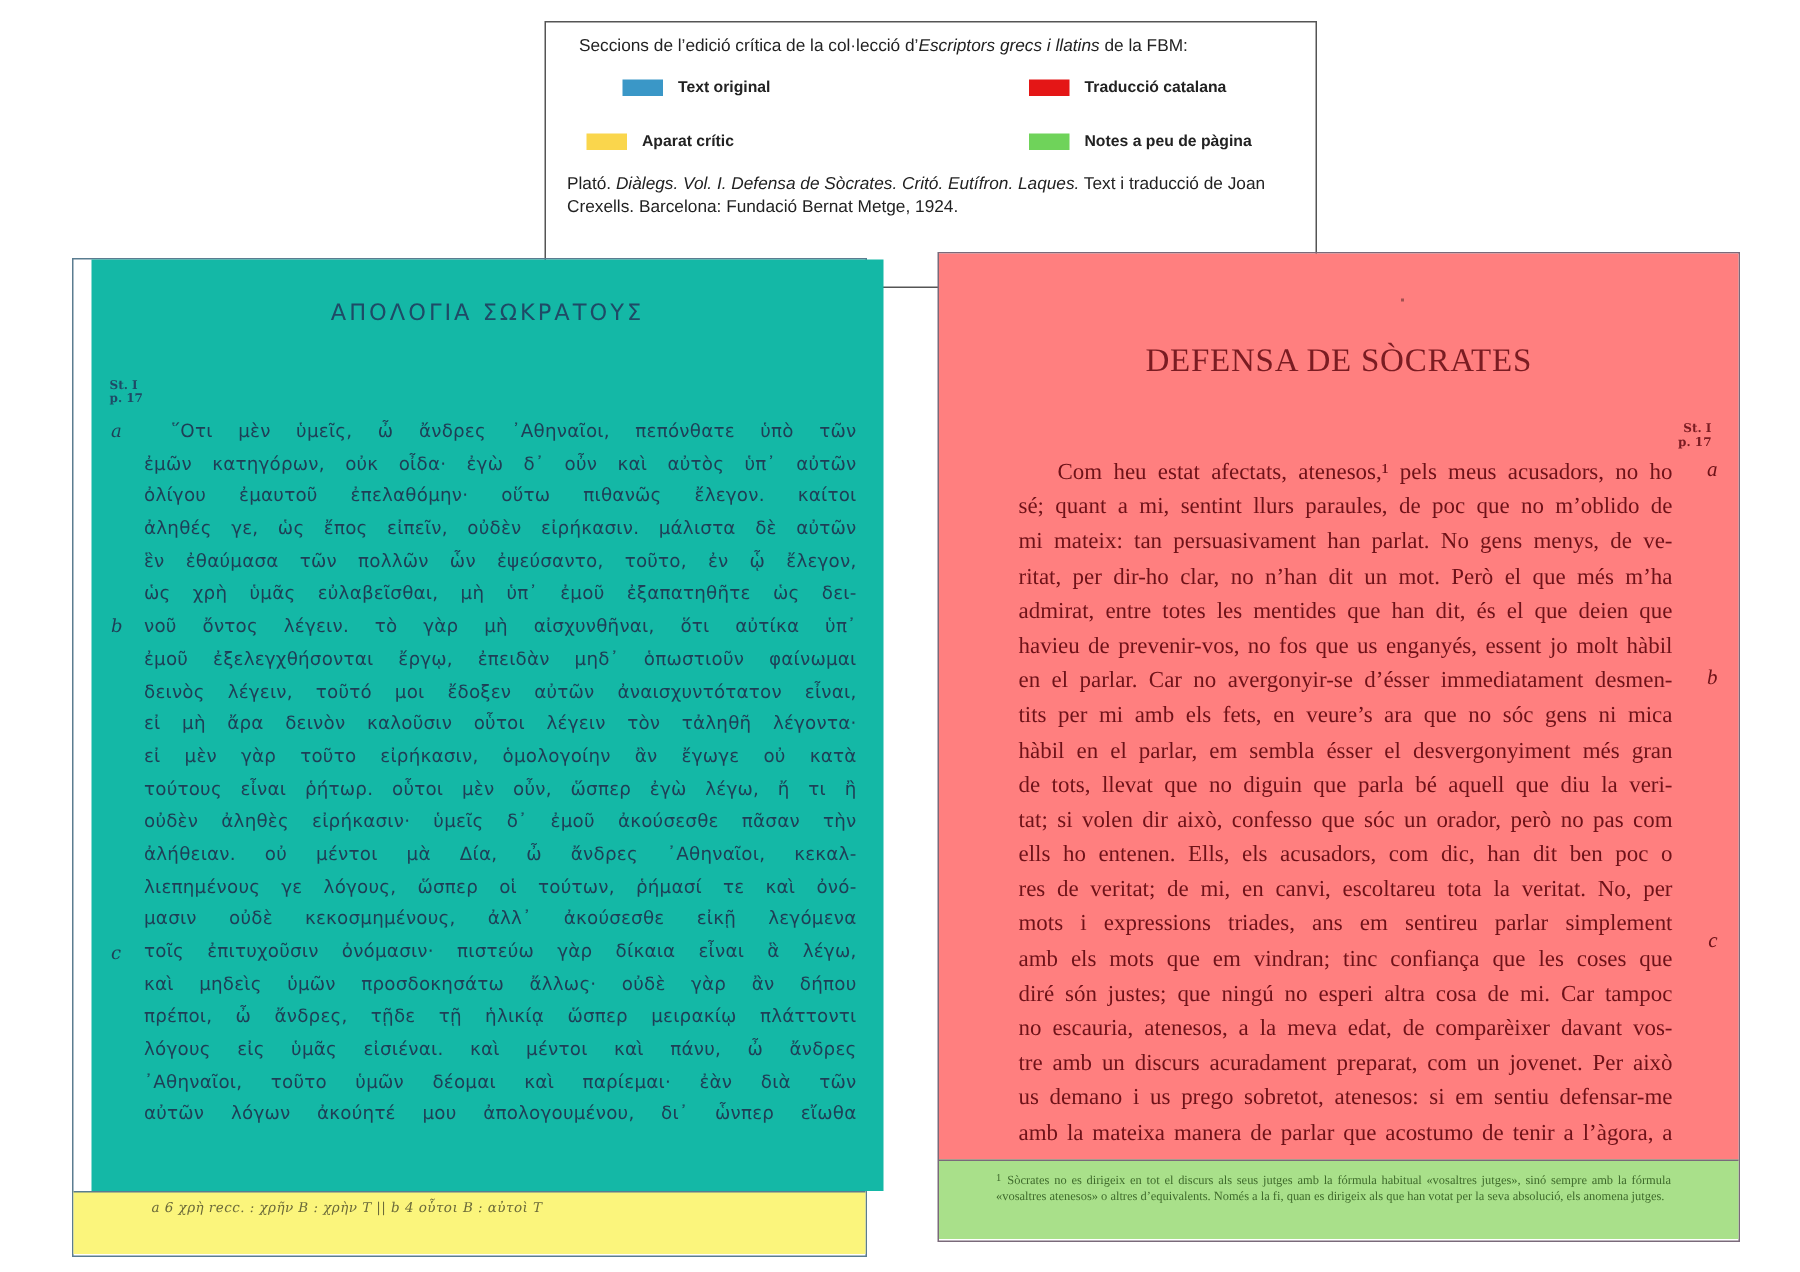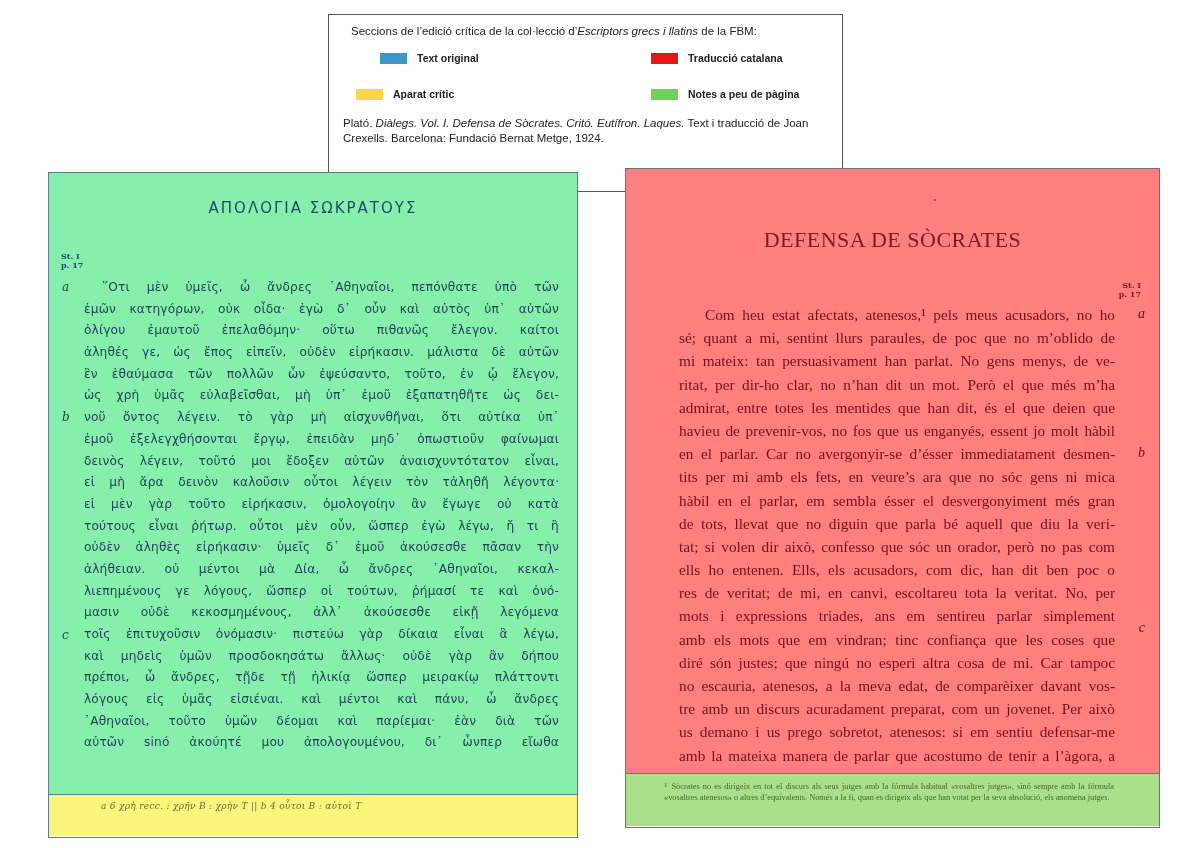--- a/index.html
+++ b/index.html
@@ -1,41 +1,41 @@
 <!DOCTYPE html>
 <html><head>
 <meta charset="utf-8">
 <style>
   * { box-sizing: border-box; margin: 0; padding: 0; }
   html, body { width: 1200px; height: 848px; background: #ffffff; overflow: hidden; }
   body { position: relative; font-family: "DejaVu Sans", sans-serif; }
 
   
   .legend {
-    position: absolute; left: 328px; top: 14px; width: 515px; height: 178px;
+    position: absolute; left: 363px; top: 14px; width: 515px; height: 178px;
     border: 1.5px solid #555; background: #fff;
     font-family: "Liberation Sans", sans-serif; color: #222;
   }
   .legend .heading { position: absolute; left: 22px; top: 10px; font-size: 11.5px; }
   .legend .heading i { font-style: italic; }
   .legend-item { position: absolute; display: flex; align-items: center; font-size: 10.5px; font-weight: bold; }
   .legend-item .swatch { width: 27px; height: 11px; margin-right: 10px; }
   .legend-item.i1 { left: 27px; top: 37px; padding-left: 24px; }
   .legend-item.i2 { left: 322px; top: 37px; }
   .legend-item.i3 { left: 27px; top: 73px; }
   .legend-item.i4 { left: 322px; top: 73px; }
   .legend .citation { position: absolute; left: 14px; top: 101px; width: 490px; font-size: 11.5px; line-height: 15px; }
   .legend .citation i { font-style: italic; }
 
   
   .panel-left {
     position: absolute; left: 48px; top: 172px; width: 530px; height: 666px;
     border: 1.5px solid #5a7c90;
   }
-  .greek-body { position: absolute; left: 0; top: 0; width: 100%; height: 621px; background: #86efac; }
+  .greek-body { position: absolute; left: 12px; top: 0; width: 100%; height: 621px; background: #14b8a6; }
   .greek-apparatus { position: absolute; left: 0; top: 621px; width: 100%; height: 42px; background: #fbf57c; border-top: 1.5px solid #5a7c90; }
   .greek-title {
     position: absolute; left: 0; width: 100%; top: 26px; text-align: center;
     font-family: "DejaVu Sans", sans-serif; font-size: 15px; letter-spacing: 2px; color: #1f4a66;
   }
   .st-left {
     position: absolute; left: 12px; top: 79px; font-family: "DejaVu Serif", serif;
     font-size: 8px; font-weight: bold; line-height: 9px; color: #1f4a66;
   }
   .greek-lines { position: absolute; left: 35px; top: 107px; width: 475px; }
@@ -136,21 +136,21 @@
       <div class="greek-line">τούτους εἶναι ῥήτωρ. οὗτοι μὲν οὖν, ὥσπερ ἐγὼ λέγω, ἤ τι ἢ</div>
       <div class="greek-line">οὐδὲν ἀληθὲς εἰρήκασιν· ὑμεῖς δ᾿ ἐμοῦ ἀκούσεσθε πᾶσαν τὴν</div>
       <div class="greek-line">ἀλήθειαν. οὐ μέντοι μὰ Δία, ὦ ἄνδρες ᾿Αθηναῖοι, κεκαλ-</div>
       <div class="greek-line">λιεπημένους γε λόγους, ὥσπερ οἱ τούτων, ῥήμασί τε καὶ ὀνό-</div>
       <div class="greek-line">μασιν οὐδὲ κεκοσμημένους, ἀλλ᾿ ἀκούσεσθε εἰκῇ λεγόμενα</div>
       <div class="greek-line">τοῖς ἐπιτυχοῦσιν ὀνόμασιν· πιστεύω γὰρ δίκαια εἶναι ἃ λέγω,</div>
       <div class="greek-line">καὶ μηδεὶς ὑμῶν προσδοκησάτω ἄλλως· οὐδὲ γὰρ ἂν δήπου</div>
       <div class="greek-line">πρέποι, ὦ ἄνδρες, τῇδε τῇ ἡλικίᾳ ὥσπερ μειρακίῳ πλάττοντι</div>
       <div class="greek-line">λόγους εἰς ὑμᾶς εἰσιέναι. καὶ μέντοι καὶ πάνυ, ὦ ἄνδρες</div>
       <div class="greek-line">᾿Αθηναῖοι, τοῦτο ὑμῶν δέομαι καὶ παρίεμαι· ἐὰν διὰ τῶν</div>
-      <div class="greek-line">αὐτῶν sinó ἀκούητέ μου ἀπολογουμένου, δι᾿ ὧνπερ εἴωθα</div>
+      <div class="greek-line">αὐτῶν λόγων ἀκούητέ μου ἀπολογουμένου, δι᾿ ὧνπερ εἴωθα</div>
     </div>
   </div>
   <div class="greek-apparatus">
     <div class="apparatus-text">a 6 χρὴ recc. : χρῆν B : χρὴν T || b 4 οὗτοι B : αὐτοὶ T</div>
   </div>
 </div>
 
 <div class="panel-right">
   <div class="cat-body">
     <div class="cat-dot"></div>

